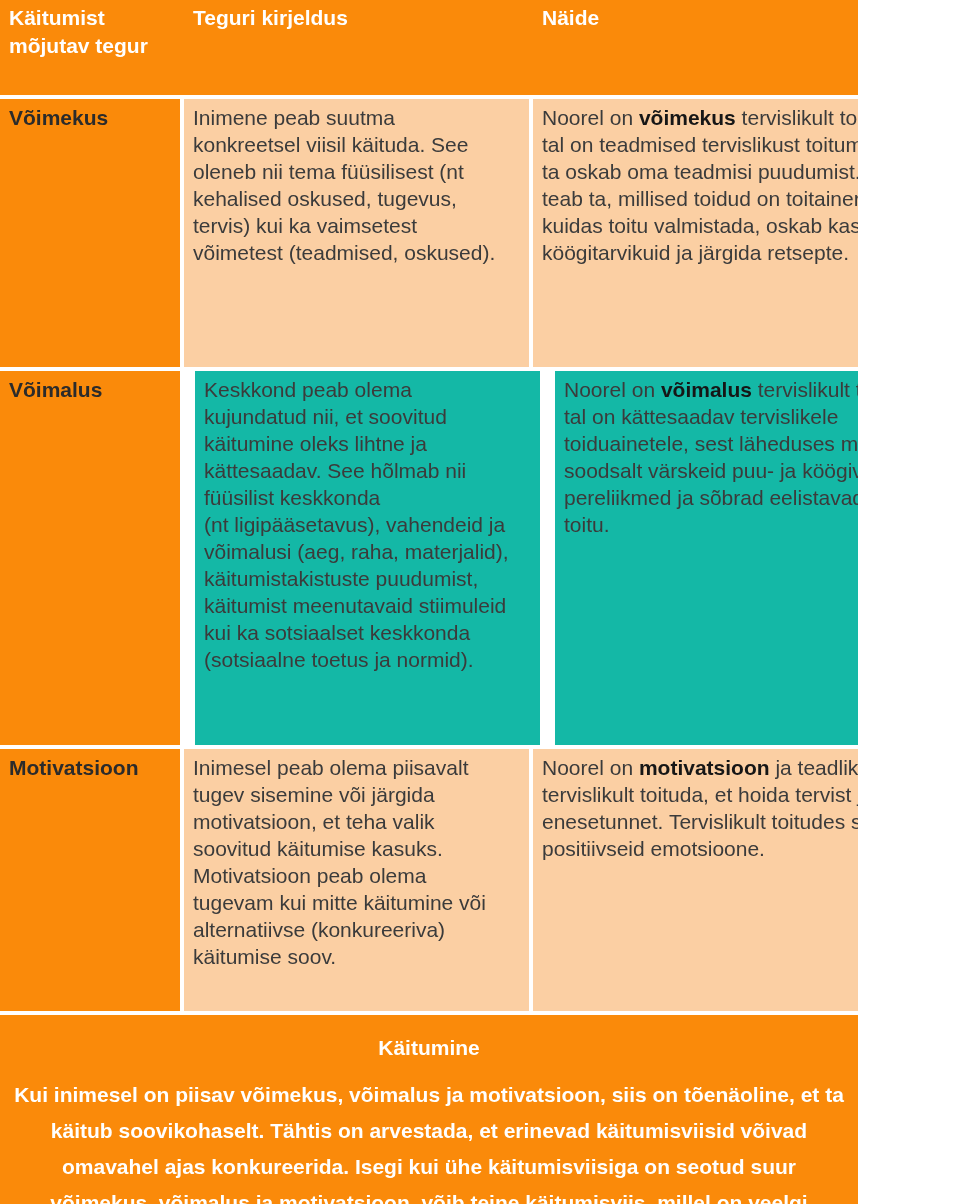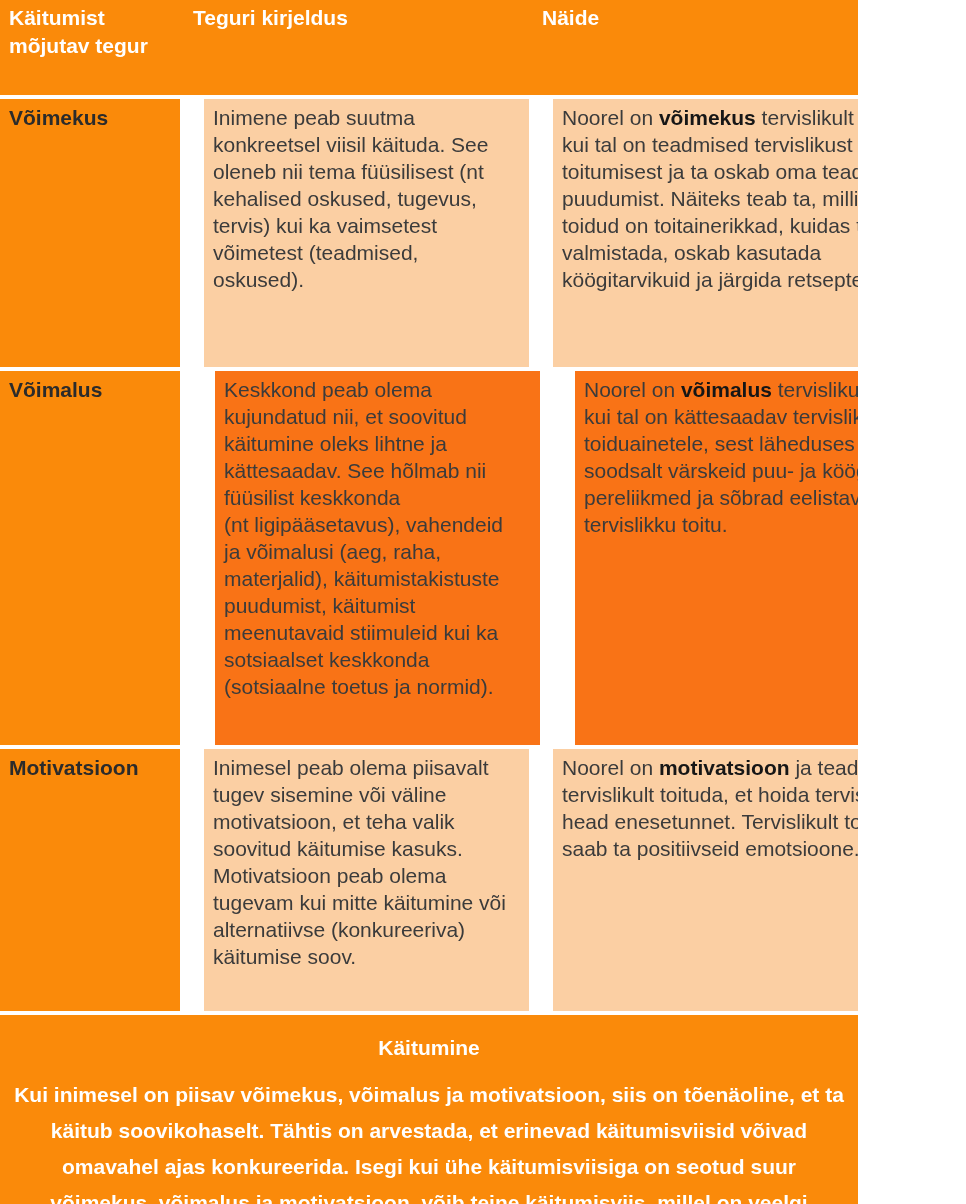--- a/index.html
+++ b/index.html
@@ -54,24 +54,23 @@
     color: #3B3B3B;
     padding: 5px 21px 8px 9px;
   }
   .cell-factor {
     background: #FA8A0A;
     color: #2B2B2B;
     font-weight: 700;
   }
   .cell-desc, .cell-example {
     white-space: pre-line;
-    margin-left: 20px;
   }
   .bg-dark  { background: #FBCFA3; }   
-  .bg-light { background: #f97316; }   
+  .bg-light { background: #14b8a6; }   
   .kw {
     font-weight: 700;
     color: #161616;
   }
   
   .footer {
     background: #FA8A0A;
     color: #ffffff;
     flex: 1 1 auto;
     text-align: center;
@@ -110,21 +109,21 @@
 
   <div class="body-row row-2">
     <div class="cell cell-factor">Võimalus</div>
     <div class="cell cell-desc bg-light">Keskkond peab olema kujundatud nii, et soovitud käitumine oleks lihtne ja kättesaadav. See hõlmab nii füüsilist keskkonda
 (nt ligipääsetavus), vahendeid ja võimalusi (aeg, raha, materjalid), käitumistakistuste puudumist, käitumist meenutavaid stiimuleid kui ka sotsiaalset keskkonda (sotsiaalne toetus ja normid).</div>
     <div class="cell cell-example bg-light"><span>Noorel on </span><span class="kw">võimalus</span><span> tervislikult toituda, kui tal on kättesaadav tervislikele toiduainetele, sest läheduses müüakse soodsalt värskeid puu- ja köögivilju ning pereliikmed ja sõbrad eelistavad tervislikku toitu.</span></div>
   </div>
 
   <div class="body-row row-3">
     <div class="cell cell-factor">Motivatsioon</div>
-    <div class="cell cell-desc bg-dark">Inimesel peab olema piisavalt tugev sisemine või väline motivatsioon, et teha valik soovitud käitumise kasuks. Motivatsioon peab olema tugevam kui mitte käitumine või alternatiivse (konkureeriva) käitumise soov.</div>
+    <div class="cell cell-desc bg-dark">Inimesel peab olema piisavalt tugev sisemine või järgida motivatsioon, et teha valik soovitud käitumise kasuks. Motivatsioon peab olema tugevam kui mitte käitumine või alternatiivse (konkureeriva) käitumise soov.</div>
     <div class="cell cell-example bg-dark"><span>Noorel on </span><span class="kw">motivatsioon</span><span> ja teadlik plaan tervislikult toituda, et hoida tervist ja head enesetunnet. Tervislikult toitudes saab ta positiivseid emotsioone.</span></div>
   </div>
 
   <div class="footer">
     <p class="footer-title">Käitumine</p>
     <p class="footer-text">Kui inimesel on piisav võimekus, võimalus ja motivatsioon, siis on tõenäoline, et ta käitub soovikohaselt. Tähtis on arvestada, et erinevad käitumisviisid võivad omavahel ajas konkureerida. Isegi kui ühe käitumisviisiga on seotud suur võimekus, võimalus ja motivatsioon, võib teine käitumisviis, millel on veelgi kõrgemad tasemed, osutuda eelistatumaks.</p>
   </div>
 
 </div>
 

